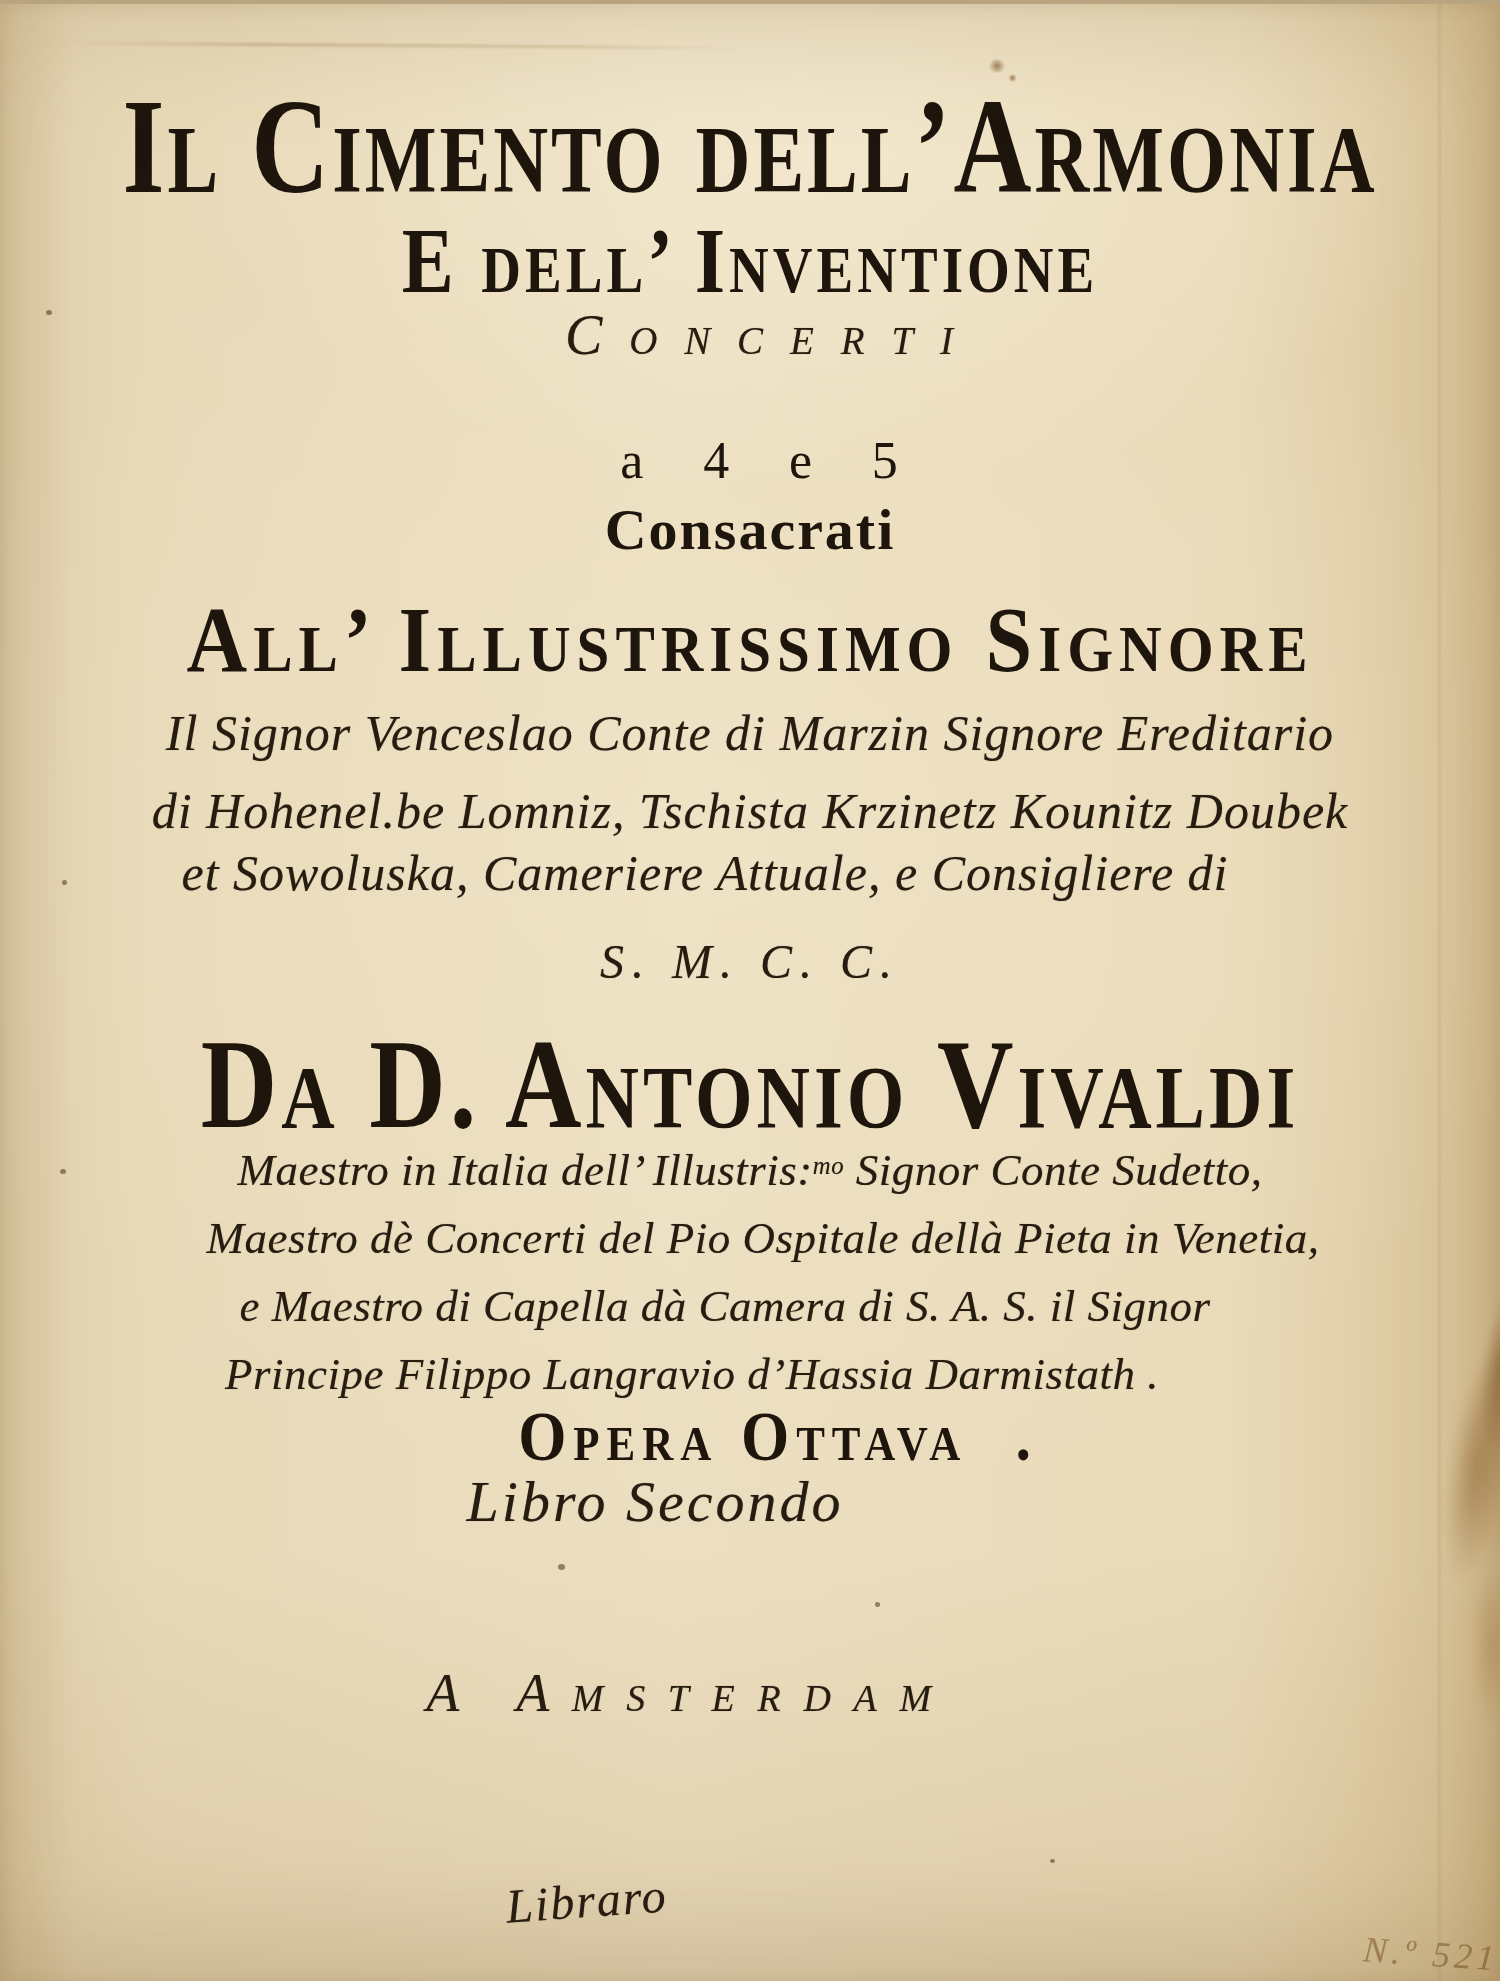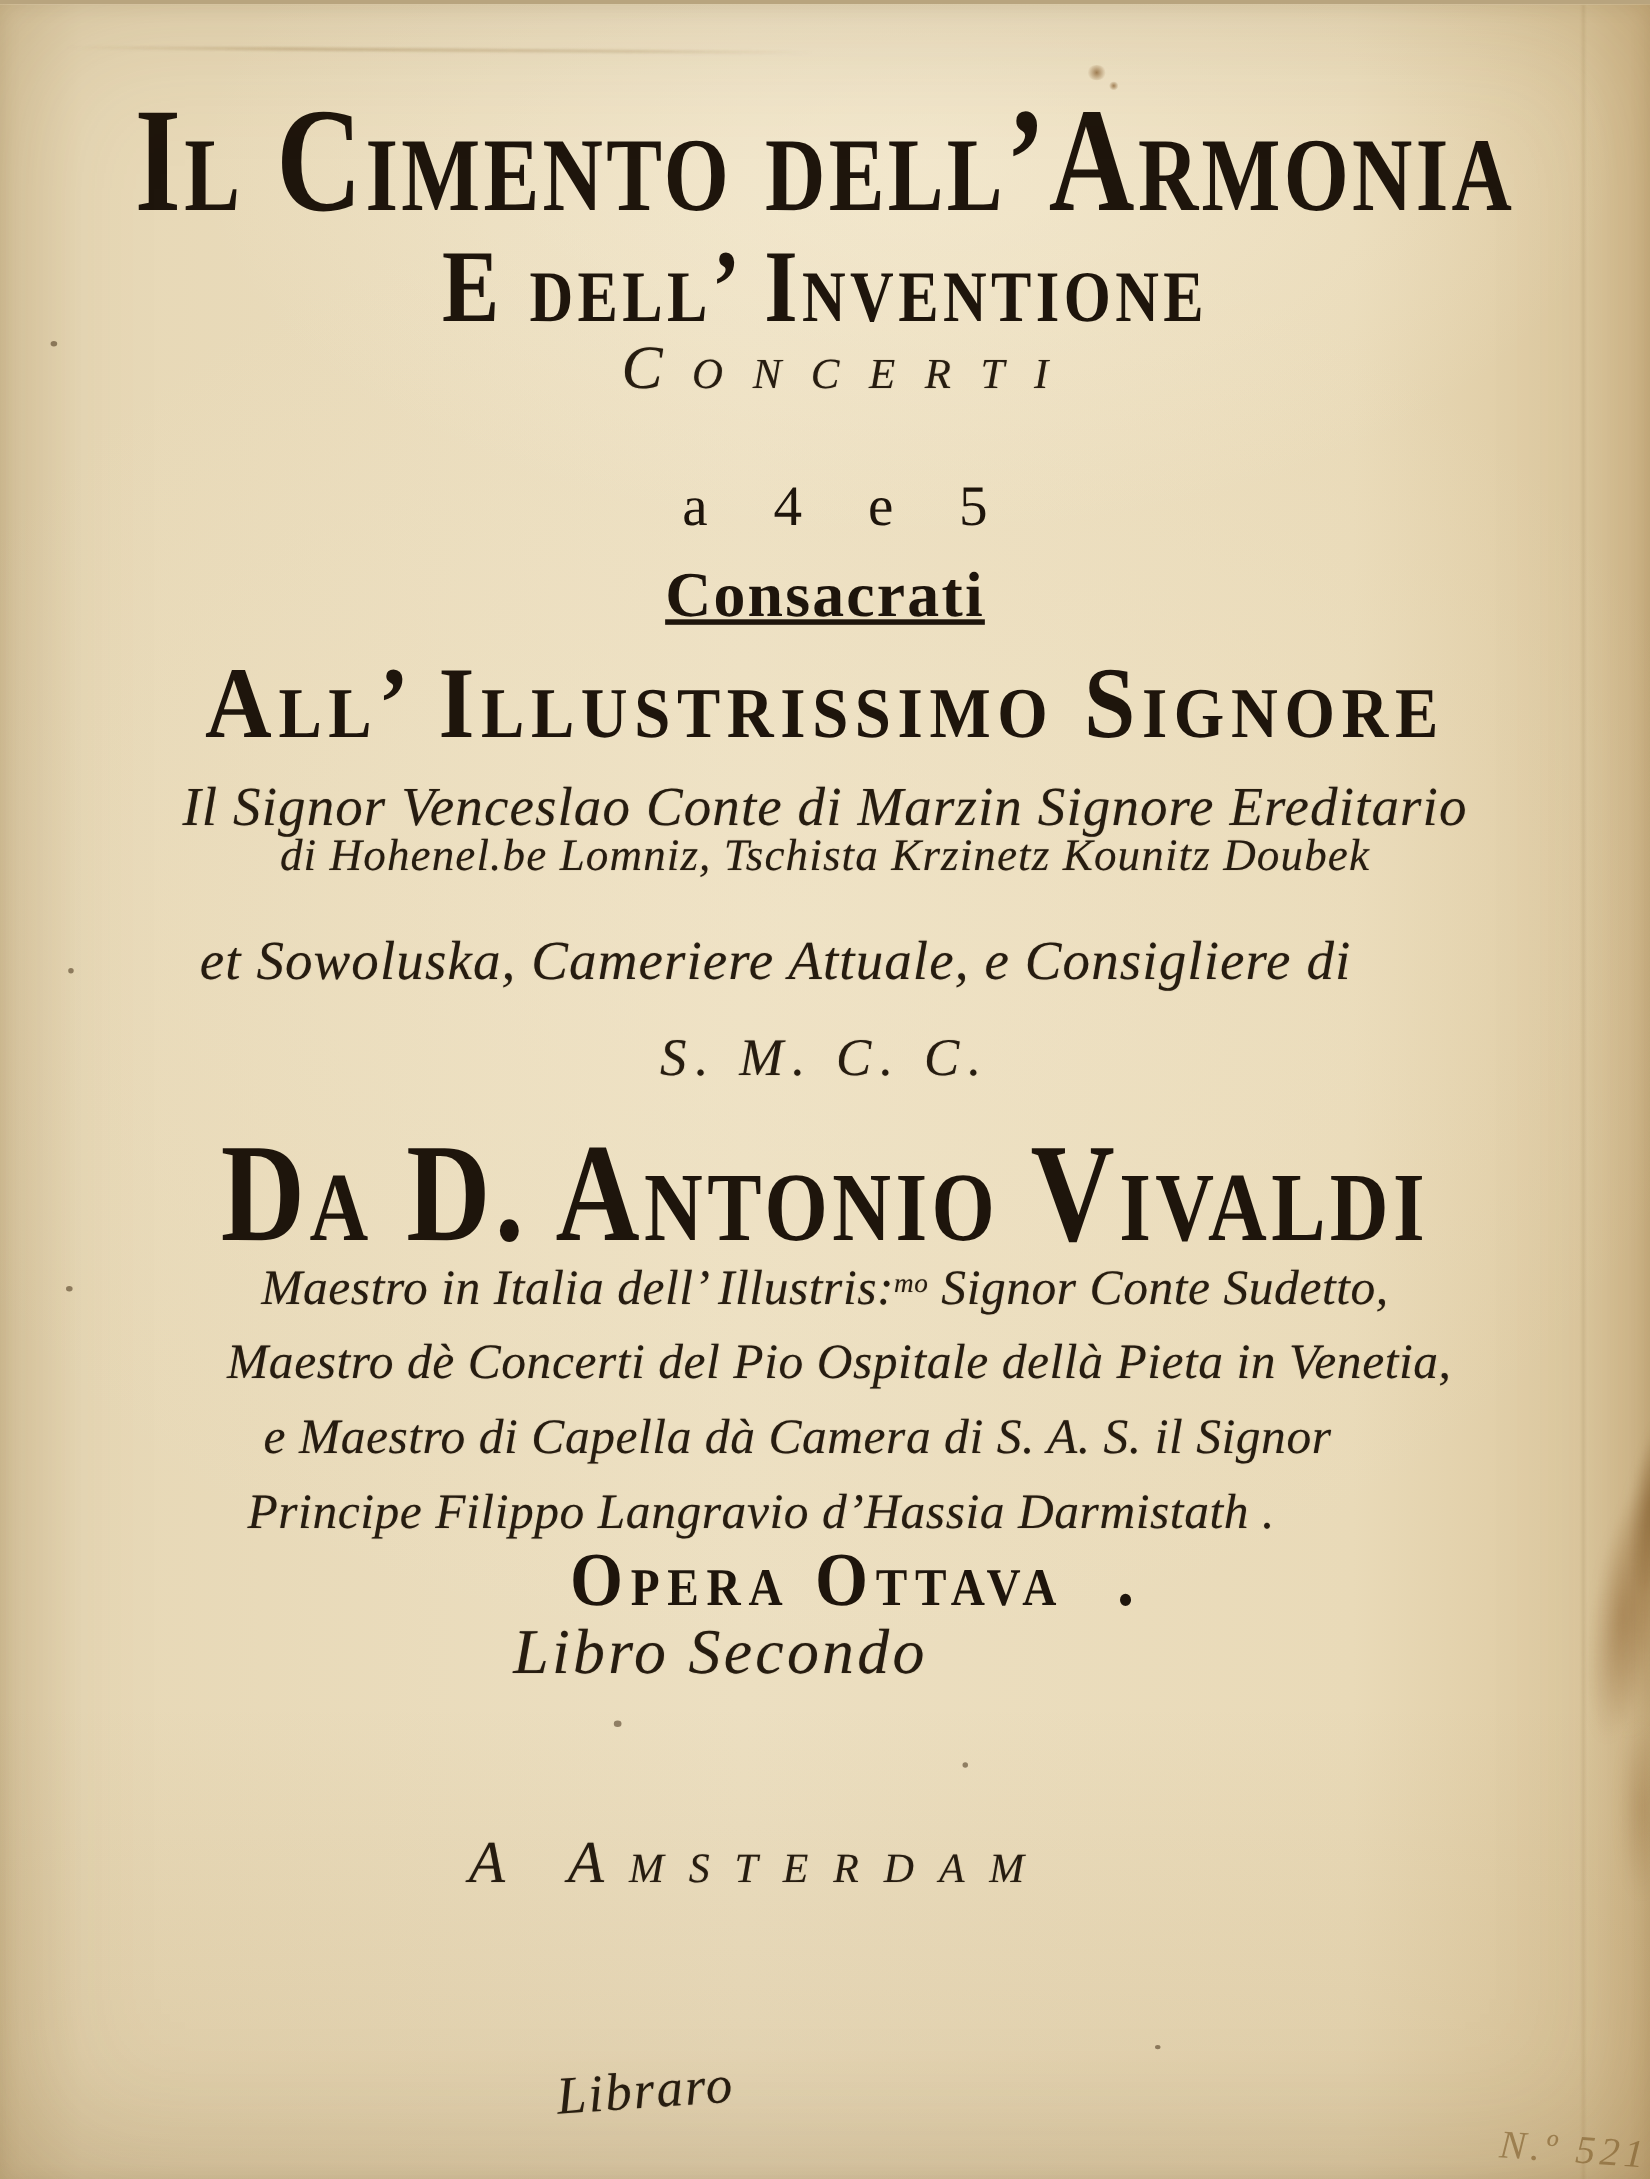--- a/index.html
+++ b/index.html
@@ -24,24 +24,24 @@
     position:absolute;left:0;width:100%;
     text-align:center;line-height:1.25;
     color:#1e150c;white-space:nowrap;
   }
   .caps{font-variant:small-caps;font-weight:bold;transform-origin:50% 0;}
   .script{font-style:italic;color:#261c10;text-shadow:0 0 1px rgba(45,32,16,0.45);}
   .t1{top:58px;font-size:108px;letter-spacing:3px;transform:scaleY(1.25);}
   .t2{top:198px;font-size:78px;letter-spacing:4px;transform:scaleY(1.2);}
   .concerti{top:296px;font-size:56px;font-variant:small-caps;letter-spacing:0.48em;padding-left:0.4em;}
   .a4e5{top:424px;font-size:52px;letter-spacing:0.45em;padding-left:0.4em;font-style:normal;}
-  .consacrati{top:501px;font-size:58px;font-weight:bold;letter-spacing:2px;text-decoration:underline;}
+  .consacrati{top:490px;font-size:58px;font-weight:bold;letter-spacing:2px;}
   .dedhead{top:578px;font-size:84px;letter-spacing:6px;transform:scaleY(1.1);}
   .ded1{top:698px;font-size:50px;letter-spacing:1px;}
-  .ded2{top:748px;font-size:41px;letter-spacing:1px;}
+  .ded2{top:776px;font-size:50px;letter-spacing:1px;}
   .ded3{top:838px;font-size:50px;letter-spacing:1px;transform:translateX(-45px);}
   .smcc{top:928px;font-size:48px;letter-spacing:8px;}
   .vivaldi{top:1002px;font-size:106px;letter-spacing:4px;transform:scaleY(1.2);}
   .ct{font-size:45px;letter-spacing:0.5px;}
   .ct1{top:1138px;}
   .ct2{top:1206px;padding-left:13px;}
   .ct3{top:1274px;transform:translateX(-25px);}
   .ct4{top:1342px;transform:translateX(-58px);}
   .ct sup{font-size:0.55em;vertical-align:35%;}
   .opera{top:1390px;font-size:62px;letter-spacing:7px;transform:scaleY(1.12) translateX(28px);}

